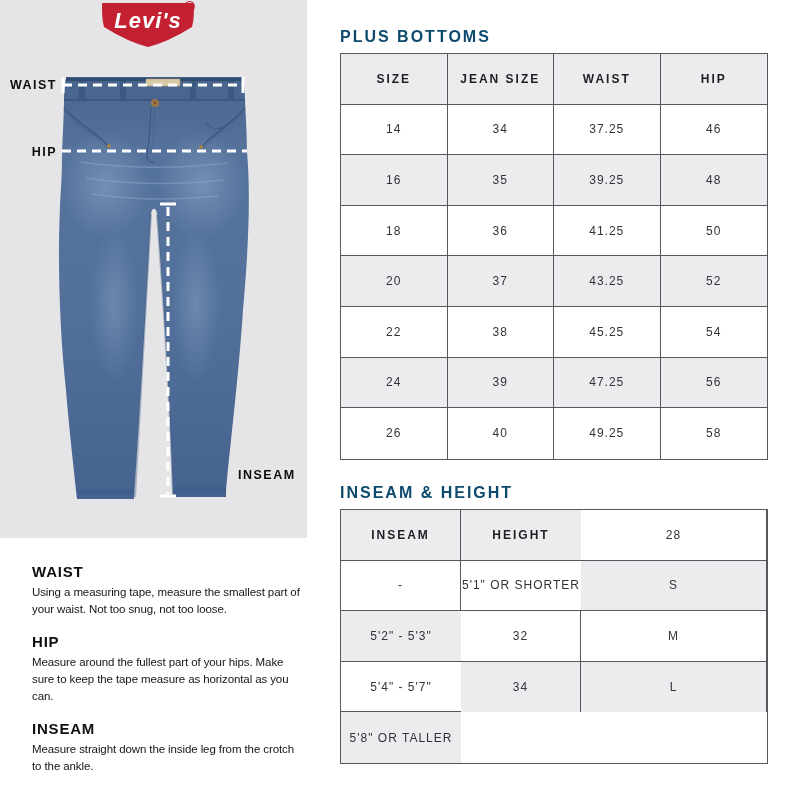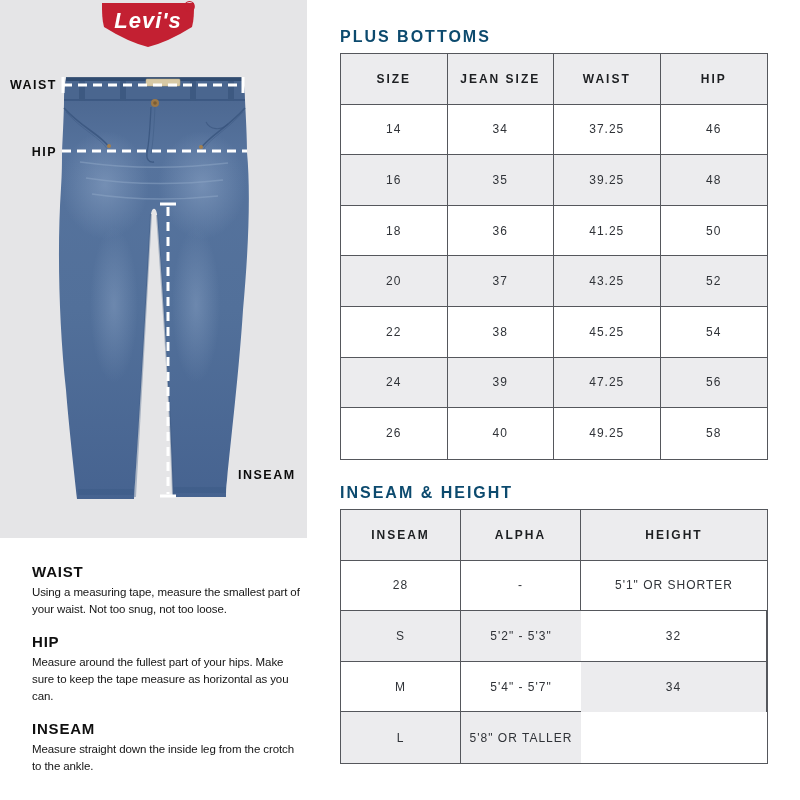--- a/index.html
+++ b/index.html
@@ -182,21 +182,20 @@
       <div class="cell data-cell alt last-col">56</div>
       <div class="cell data-cell last-row">26</div>
       <div class="cell data-cell last-row">40</div>
       <div class="cell data-cell last-row">49.25</div>
       <div class="cell data-cell last-col last-row">58</div>
     </div>
 
   <div class="table-title title-2">INSEAM &amp; HEIGHT</div>
   <div class="sz-table table-2">
       <div class="cell header-cell">INSEAM</div>
-      <div class="cell header-cell">ALPHA</div>
       <div class="cell header-cell last-col">HEIGHT</div>
       <div class="cell data-cell">28</div>
       <div class="cell data-cell">-</div>
       <div class="cell data-cell last-col">5'1" OR SHORTER</div>
       <div class="cell data-cell alt">S</div>
       <div class="cell data-cell alt last-col">5'2" - 5'3"</div>
       <div class="cell data-cell">32</div>
       <div class="cell data-cell">M</div>
       <div class="cell data-cell last-col">5'4" - 5'7"</div>
       <div class="cell data-cell alt last-row">34</div>

